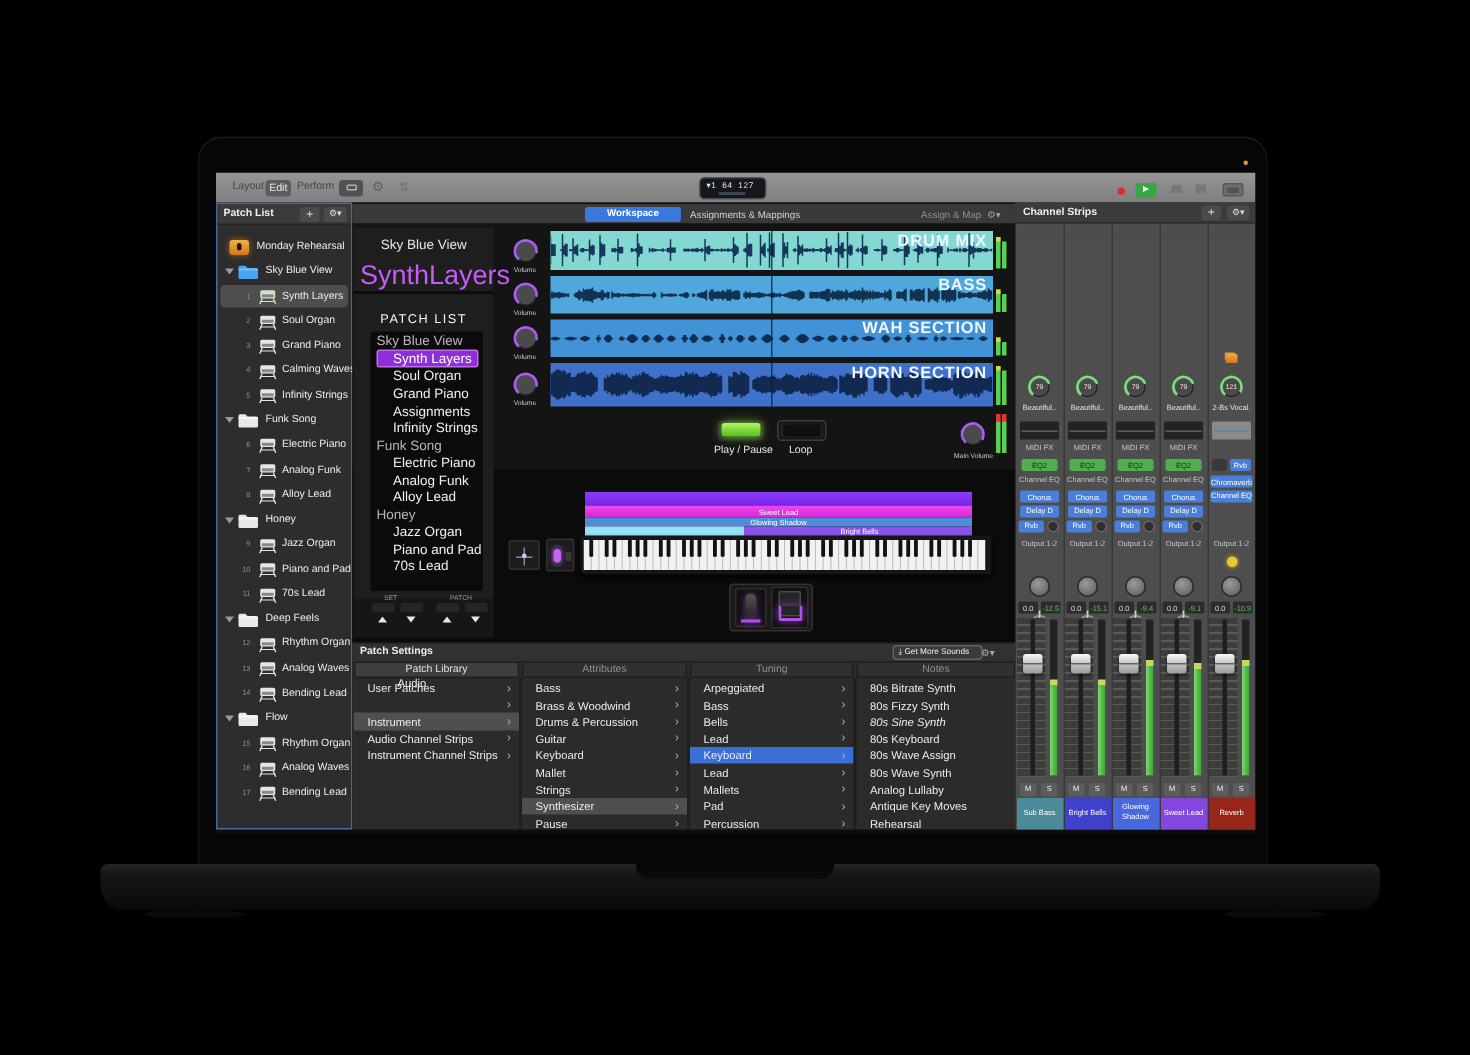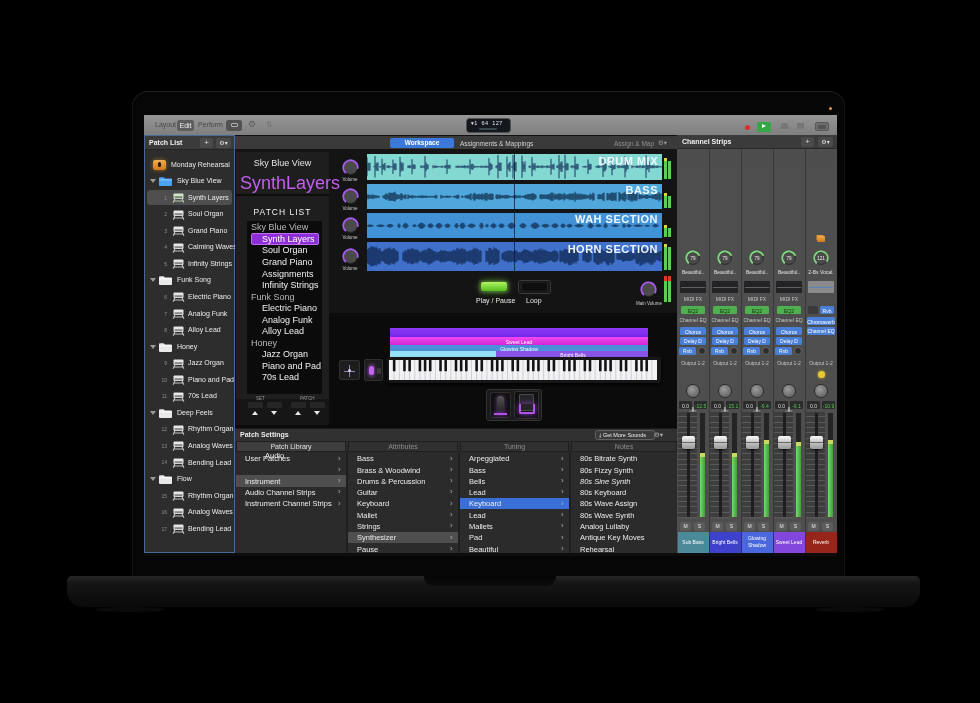--- a/index.html
+++ b/index.html
@@ -513,21 +513,21 @@
     <div style="position:absolute;left:417px;top:372.4px;font-size:8px;color:#b0b0b0;white-space:nowrap;">›</div>
     <div style="position:absolute;left:316px;top:382.95px;width:109px;height:11.3px;background:#3a6fd8"></div>
     <div style="position:absolute;left:325px;top:384.4px;font-size:7.5px;color:#ececec;white-space:nowrap;">Keyboard</div>
     <div style="position:absolute;left:417px;top:383.7px;font-size:8px;color:#b0b0b0;white-space:nowrap;">›</div>
     <div style="position:absolute;left:325px;top:395.7px;font-size:7.5px;color:#ececec;white-space:nowrap;">Lead</div>
     <div style="position:absolute;left:417px;top:395.0px;font-size:8px;color:#b0b0b0;white-space:nowrap;">›</div>
     <div style="position:absolute;left:325px;top:407.0px;font-size:7.5px;color:#ececec;white-space:nowrap;">Mallets</div>
     <div style="position:absolute;left:417px;top:406.3px;font-size:8px;color:#b0b0b0;white-space:nowrap;">›</div>
     <div style="position:absolute;left:325px;top:418.3px;font-size:7.5px;color:#ececec;white-space:nowrap;">Pad</div>
     <div style="position:absolute;left:417px;top:417.6px;font-size:8px;color:#b0b0b0;white-space:nowrap;">›</div>
-    <div style="position:absolute;left:325px;top:429.59999999999997px;font-size:7.5px;color:#ececec;white-space:nowrap;">Beautiful</div>
+    <div style="position:absolute;left:325px;top:429.59999999999997px;font-size:7.5px;color:#ececec;white-space:nowrap;">Percussion</div>
     <div style="position:absolute;left:417px;top:428.9px;font-size:8px;color:#b0b0b0;white-space:nowrap;">›</div>
     <div style="position:absolute;left:436px;top:339.2px;font-size:7.5px;color:#ececec;white-space:nowrap;">80s Bitrate Synth</div>
     <div style="position:absolute;left:436px;top:350.5px;font-size:7.5px;color:#ececec;white-space:nowrap;">80s Fizzy Synth</div>
     <div style="position:absolute;left:436px;top:361.8px;font-size:7.5px;color:#ececec;white-space:nowrap;font-style:italic;">80s Sine Synth</div>
     <div style="position:absolute;left:436px;top:373.09999999999997px;font-size:7.5px;color:#ececec;white-space:nowrap;">80s Keyboard</div>
     <div style="position:absolute;left:436px;top:384.4px;font-size:7.5px;color:#ececec;white-space:nowrap;">80s Wave Assign</div>
     <div style="position:absolute;left:436px;top:395.7px;font-size:7.5px;color:#ececec;white-space:nowrap;">80s Wave Synth</div>
     <div style="position:absolute;left:436px;top:407.0px;font-size:7.5px;color:#ececec;white-space:nowrap;">Analog Lullaby</div>
     <div style="position:absolute;left:436px;top:418.3px;font-size:7.5px;color:#ececec;white-space:nowrap;">Antique Key Moves</div>
     <div style="position:absolute;left:436px;top:429.59999999999997px;font-size:7.5px;color:#ececec;white-space:nowrap;">Rehearsal</div>

